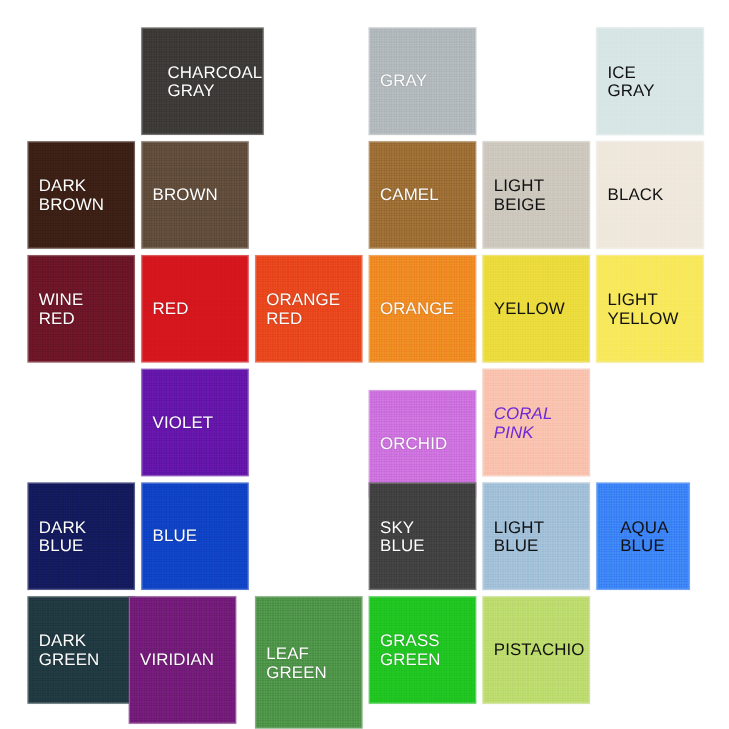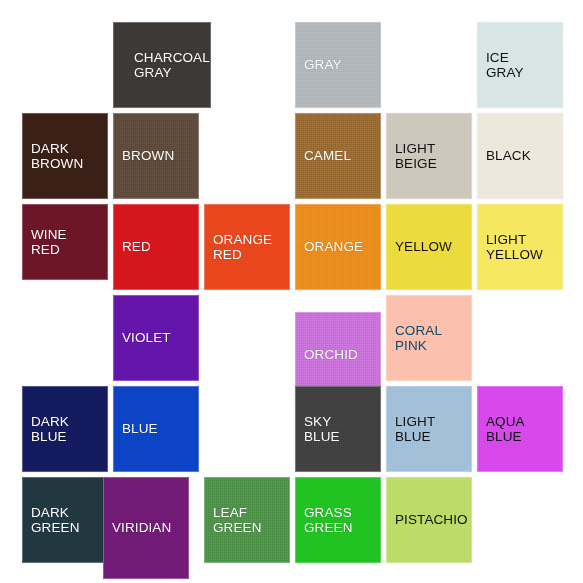--- a/index.html
+++ b/index.html
@@ -92,21 +92,21 @@
     <div class="swatch light-text" style="left: 295px; top: 113px; width: 86px; height: 86px; background-color: rgb(154, 107, 51);">
       <span class="swatch-label" style="color: rgb(255, 255, 255);">CAMEL</span>
     </div>
     <div class="swatch dark-text" style="left: 386px; top: 113px; width: 86px; height: 86px; background-color: rgb(205, 199, 189);">
       <span class="swatch-label" style="color: rgb(17, 17, 17);">LIGHT
 BEIGE</span>
     </div>
     <div class="swatch dark-text" style="left: 477px; top: 113px; width: 86px; height: 86px; background-color: rgb(238, 231, 219);">
       <span class="swatch-label" style="color: rgb(17, 17, 17);">BLACK</span>
     </div>
-    <div class="swatch light-text" style="left: 22px; top: 204px; width: 86px; height: 76px; background-color: rgb(107, 21, 39);">
+    <div class="swatch light-text" style="left: 22px; top: 204px; width: 86px; height: 86px; background-color: rgb(107, 21, 39);">
       <span class="swatch-label" style="color: rgb(255, 255, 255);">WINE
 RED</span>
     </div>
     <div class="swatch light-text" style="left: 113px; top: 204px; width: 86px; height: 86px; background-color: rgb(212, 22, 28);">
       <span class="swatch-label" style="color: rgb(255, 255, 255);">RED</span>
     </div>
     <div class="swatch light-text" style="left: 204px; top: 204px; width: 86px; height: 86px; background-color: rgb(232, 70, 29);">
       <span class="swatch-label" style="color: rgb(255, 255, 255);">ORANGE
 RED</span>
     </div>
@@ -120,50 +120,50 @@
       <span class="swatch-label" style="color: rgb(17, 17, 17);">LIGHT
 YELLOW</span>
     </div>
     <div class="swatch light-text" style="left: 113px; top: 295px; width: 86px; height: 86px; background-color: rgb(98, 21, 168);">
       <span class="swatch-label" style="color: rgb(255, 255, 255);">VIOLET</span>
     </div>
     <div class="swatch light-text" style="left: 295px; top: 295px; width: 86px; height: 86px; background-color: rgb(204, 111, 221); margin-top: 17px;">
       <span class="swatch-label" style="color: rgb(255, 255, 255);">ORCHID</span>
     </div>
     <div class="swatch dark-text" style="left: 386px; top: 295px; width: 86px; height: 86px; background-color: rgb(249, 194, 174);">
-      <span class="swatch-label" style="color: #0c4a6e;">CORAL
+      <span class="swatch-label" style="color: #6d28d9; font-style: italic;">CORAL
 PINK</span>
     </div>
     <div class="swatch light-text" style="left: 22px; top: 386px; width: 86px; height: 86px; background-color: rgb(19, 26, 92);">
       <span class="swatch-label" style="color: rgb(255, 255, 255);">DARK
 BLUE</span>
     </div>
     <div class="swatch light-text" style="left: 113px; top: 386px; width: 86px; height: 86px; background-color: rgb(15, 66, 196);">
       <span class="swatch-label" style="color: rgb(255, 255, 255);">BLUE</span>
     </div>
     <div class="swatch light-text" style="left: 295px; top: 386px; width: 86px; height: 86px; background-color: #404040;">
       <span class="swatch-label" style="color: rgb(255, 255, 255);">SKY
 BLUE</span>
     </div>
     <div class="swatch dark-text" style="left: 386px; top: 386px; width: 86px; height: 86px; background-color: rgb(162, 192, 216);">
       <span class="swatch-label" style="color: rgb(17, 17, 17);">LIGHT
 BLUE</span>
     </div>
-    <div class="swatch dark-text" style="left: 477px; top: 386px; width: 86px; height: 86px; background-color: #d946ef;">
+    <div class="swatch dark-text" style="left: 477px; top: 386px; width: 75px; height: 86px; background-color: #3b82f6; align-items: center;">
       <span class="swatch-label" style="color: rgb(17, 17, 17);">AQUA
 BLUE</span>
     </div>
     <div class="swatch light-text" style="left: 22px; top: 477px; width: 86px; height: 86px; background-color: rgb(32, 56, 64);">
       <span class="swatch-label" style="color: rgb(255, 255, 255);">DARK
 GREEN</span>
     </div>
     <div class="swatch light-text" style="left: 103px; top: 477px; width: 86px; height: 102px; background-color: #701a75;">
       <span class="swatch-label" style="color: rgb(255, 255, 255);">VIRIDIAN</span>
     </div>
-    <div class="swatch light-text" style="left: 204px; top: 477px; width: 86px; height: 86px; background-color: rgb(77, 147, 72);">
+    <div class="swatch light-text" style="left: 204px; top: 477px; width: 86px; height: 106px; background-color: rgb(77, 147, 72);">
       <span class="swatch-label" style="color: rgb(255, 255, 255);">LEAF
 GREEN</span>
     </div>
     <div class="swatch light-text" style="left: 295px; top: 477px; width: 86px; height: 86px; background-color: rgb(31, 195, 32);">
       <span class="swatch-label" style="color: rgb(255, 255, 255);">GRASS
 GREEN</span>
     </div>
     <div class="swatch dark-text" style="left: 386px; top: 477px; width: 86px; height: 86px; background-color: rgb(188, 219, 108);">
       <span class="swatch-label" style="color: rgb(17, 17, 17);">PISTACHIO</span>
     </div>

